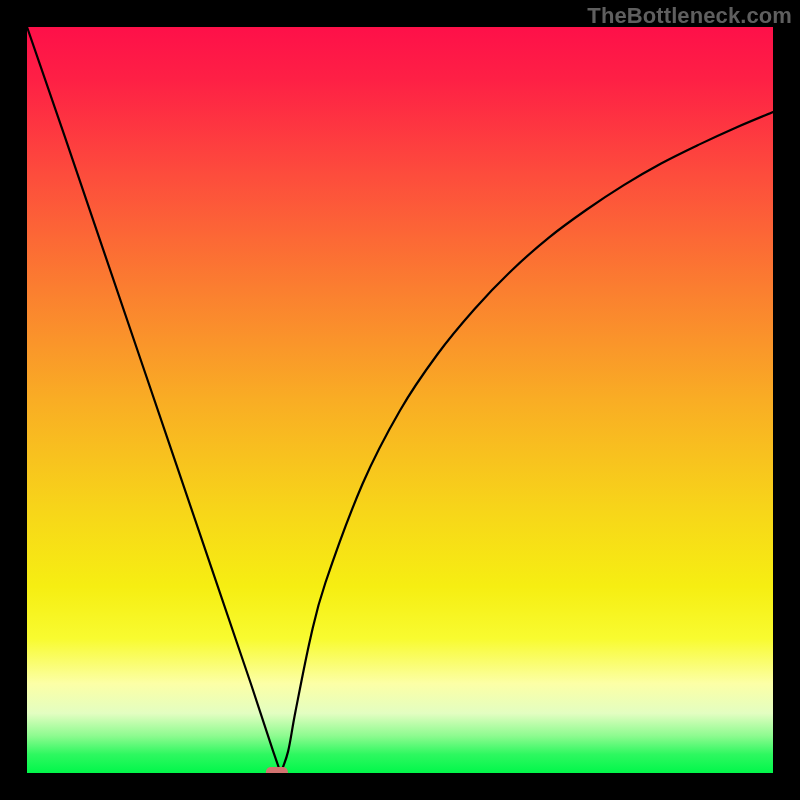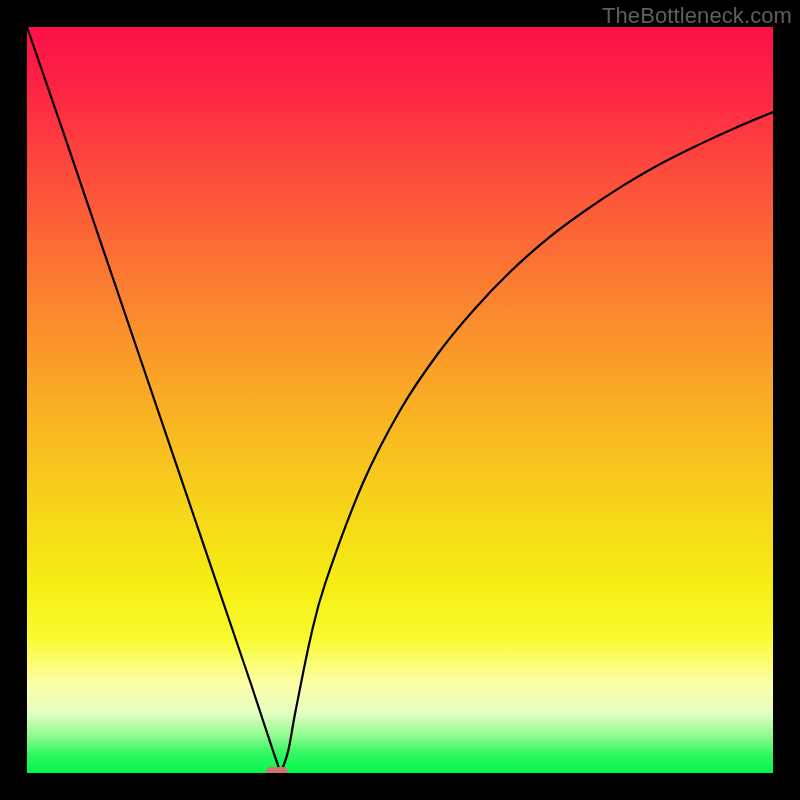--- a/index.html
+++ b/index.html
@@ -27,21 +27,21 @@
     height: 746px;
     overflow: hidden;
   }
   .plot-area svg { display: block; }
   .attribution {
     position: absolute;
     top: 3px;
     right: 8px;
     color: #5f5f5f;
     font-size: 22px;
-    font-weight: 400;
+    font-weight: 700;
     letter-spacing: 0.1px;
     user-select: none;
     font-family: Arial, Helvetica, sans-serif;
   }
 </style>
 </head>
 <body>
 
 <div class="frame">
 

